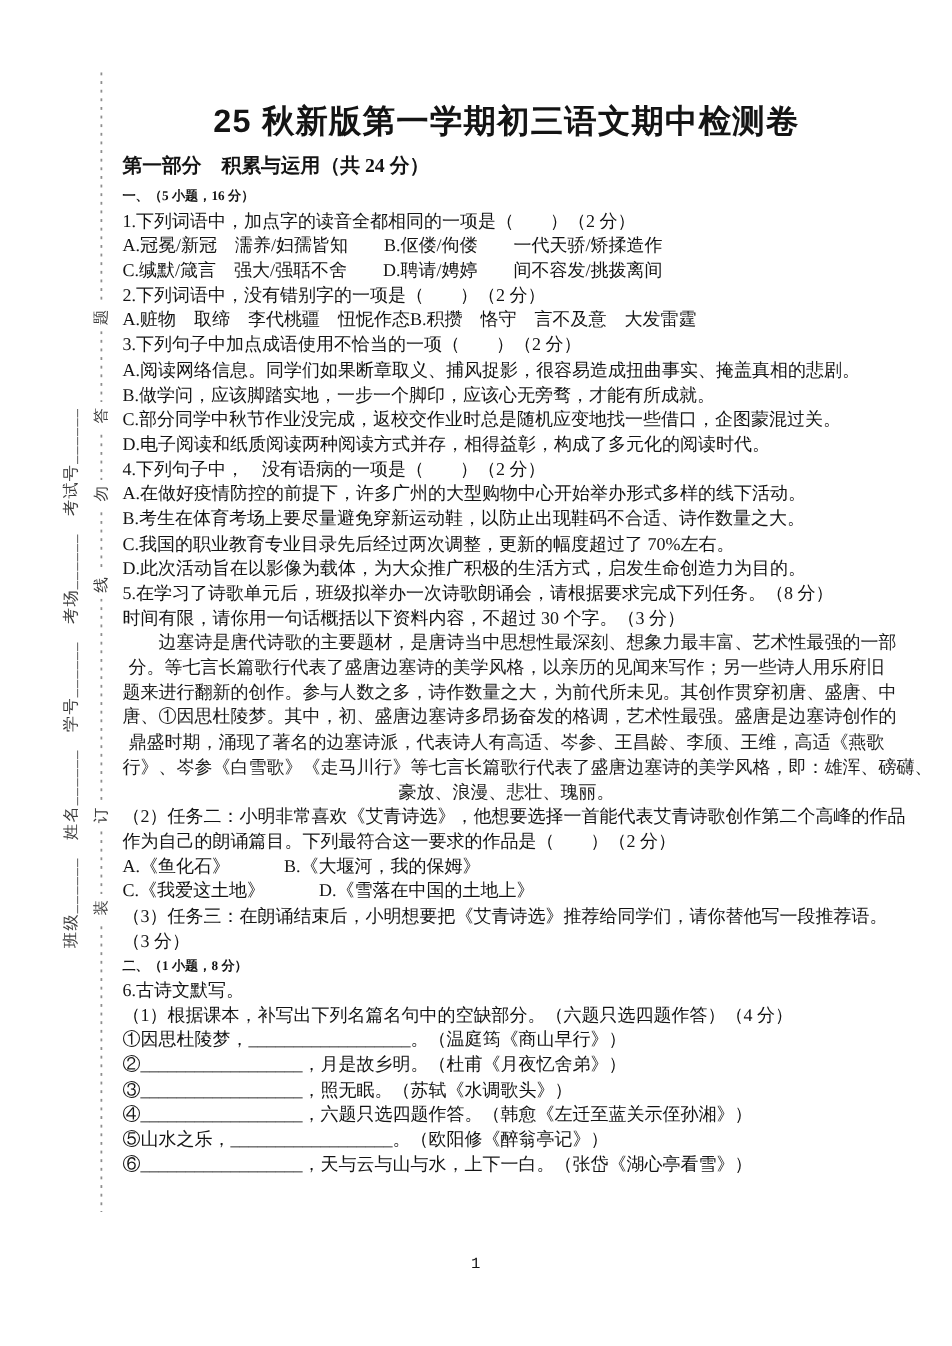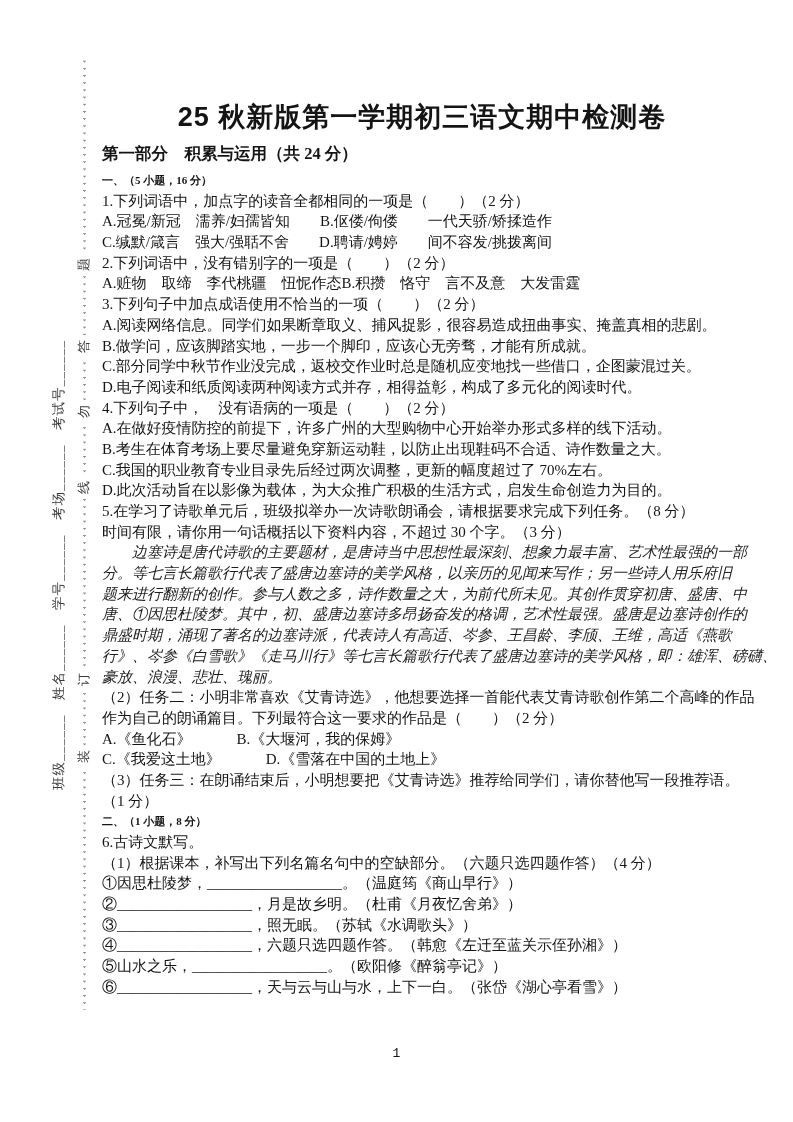--- a/index.html
+++ b/index.html
@@ -16,30 +16,30 @@
   }
   .seal-char {
     position:absolute; left:76px; transform-origin:0 0; transform:rotate(-90deg);
     font-size:13px; line-height:15px; background:#ffffff; padding:0 5px; color:#3a3a3a;
   }
   .fields-line {
     position:absolute; left:50px; top:790px; transform-origin:0 0; transform:rotate(-90deg);
     font-size:13.5px; line-height:17px; white-space:nowrap; letter-spacing:1px; color:#3a3a3a;
   }
   
-  .content { position:absolute; left:102px; top:86px; width:640px;margin-top:16px; }
+  .content { position:absolute; left:102px; top:86px; width:640px; }
   .title {
     font-size:27px; font-weight:bold; text-align:center;
     margin:0 0 10px 0; letter-spacing:1px; line-height:31px;
     font-family:"Liberation Sans","DejaVu Sans",sans-serif;
   }
   .part { font-size:16.5px; font-weight:bold; text-align:left; margin:0 0 6px 0; line-height:21px; }
   .line { font-size:15px; line-height:20.7px; height:20.7px; white-space:nowrap; }
   .line.bold { font-weight:bold; font-size:11px; }
-  .line.italic { font-style:italic; color:#1c1c1c; }
+  .line.italic { color:#1c1c1c;text-align:center; }
   .page-number { position:absolute; left:0; top:1046px; width:793px; text-align:center; font-size:13px; font-family:"Liberation Mono","DejaVu Sans Mono",monospace; }
 </style>
 </head>
 <body>
 
 <div class="page">
 
   <div class="dotted-line"></div>
   <span class="seal-char" style="top:768px">装</span>
   <span class="seal-char" style="top:691px">订</span>
@@ -76,21 +76,21 @@
     <div class="line italic">题来进行翻新的创作。参与人数之多，诗作数量之大，为前代所未见。其创作贯穿初唐、盛唐、中</div>
     <div class="line italic">唐、①因思杜陵梦。其中，初、盛唐边塞诗多昂扬奋发的格调，艺术性最强。盛唐是边塞诗创作的</div>
     <div class="line italic">鼎盛时期，涌现了著名的边塞诗派，代表诗人有高适、岑参、王昌龄、李颀、王维，高适《燕歌</div>
     <div class="line italic">行》、岑参《白雪歌》《走马川行》等七言长篇歌行代表了盛唐边塞诗的美学风格，即：雄浑、磅礴、</div>
     <div class="line italic">豪放、浪漫、悲壮、瑰丽。</div>
     <div class="line">（2）任务二：小明非常喜欢《艾青诗选》，他想要选择一首能代表艾青诗歌创作第二个高峰的作品</div>
     <div class="line">作为自己的朗诵篇目。下列最符合这一要求的作品是（　　）（2 分）</div>
     <div class="line">A.《鱼化石》　　　B.《大堰河，我的保姆》</div>
     <div class="line">C.《我爱这土地》　　　D.《雪落在中国的土地上》</div>
     <div class="line">（3）任务三：在朗诵结束后，小明想要把《艾青诗选》推荐给同学们，请你替他写一段推荐语。</div>
-    <div class="line">（1 分）</div>
+    <div class="line">（3 分）</div>
     <div class="line bold">二、（1 小题，8 分）</div>
     <div class="line">6.古诗文默写。</div>
     <div class="line">（1）根据课本，补写出下列名篇名句中的空缺部分。（六题只选四题作答）（4 分）</div>
     <div class="line">①因思杜陵梦，__________________。（温庭筠《商山早行》）</div>
     <div class="line">②__________________，月是故乡明。（杜甫《月夜忆舍弟》）</div>
     <div class="line">③__________________，照无眠。（苏轼《水调歌头》）</div>
     <div class="line">④__________________，六题只选四题作答。（韩愈《左迁至蓝关示侄孙湘》）</div>
     <div class="line">⑤山水之乐，__________________。（欧阳修《醉翁亭记》）</div>
     <div class="line">⑥__________________，天与云与山与水，上下一白。（张岱《湖心亭看雪》）</div>
   </div>

